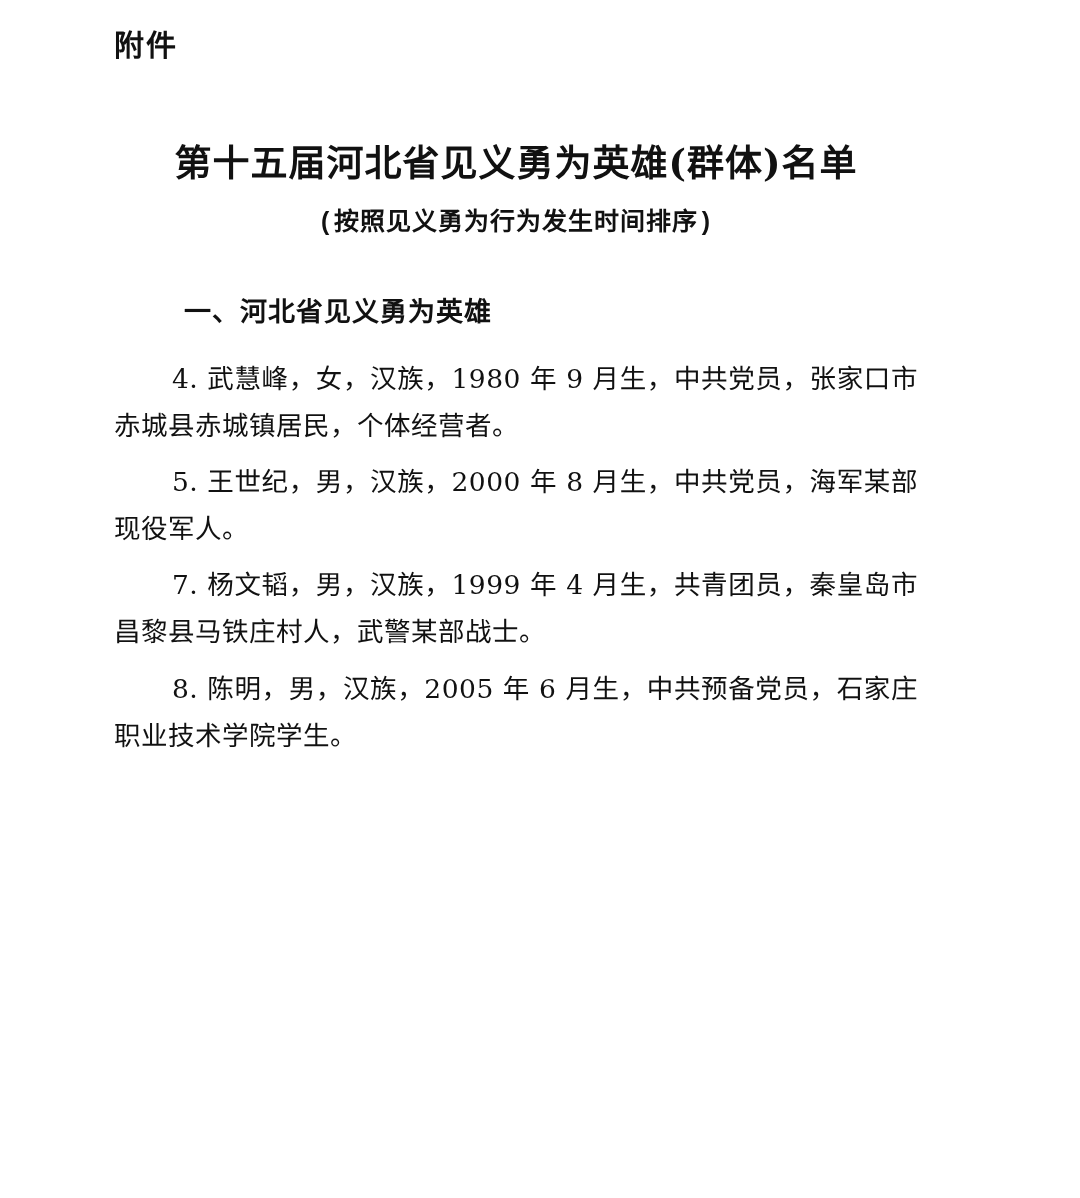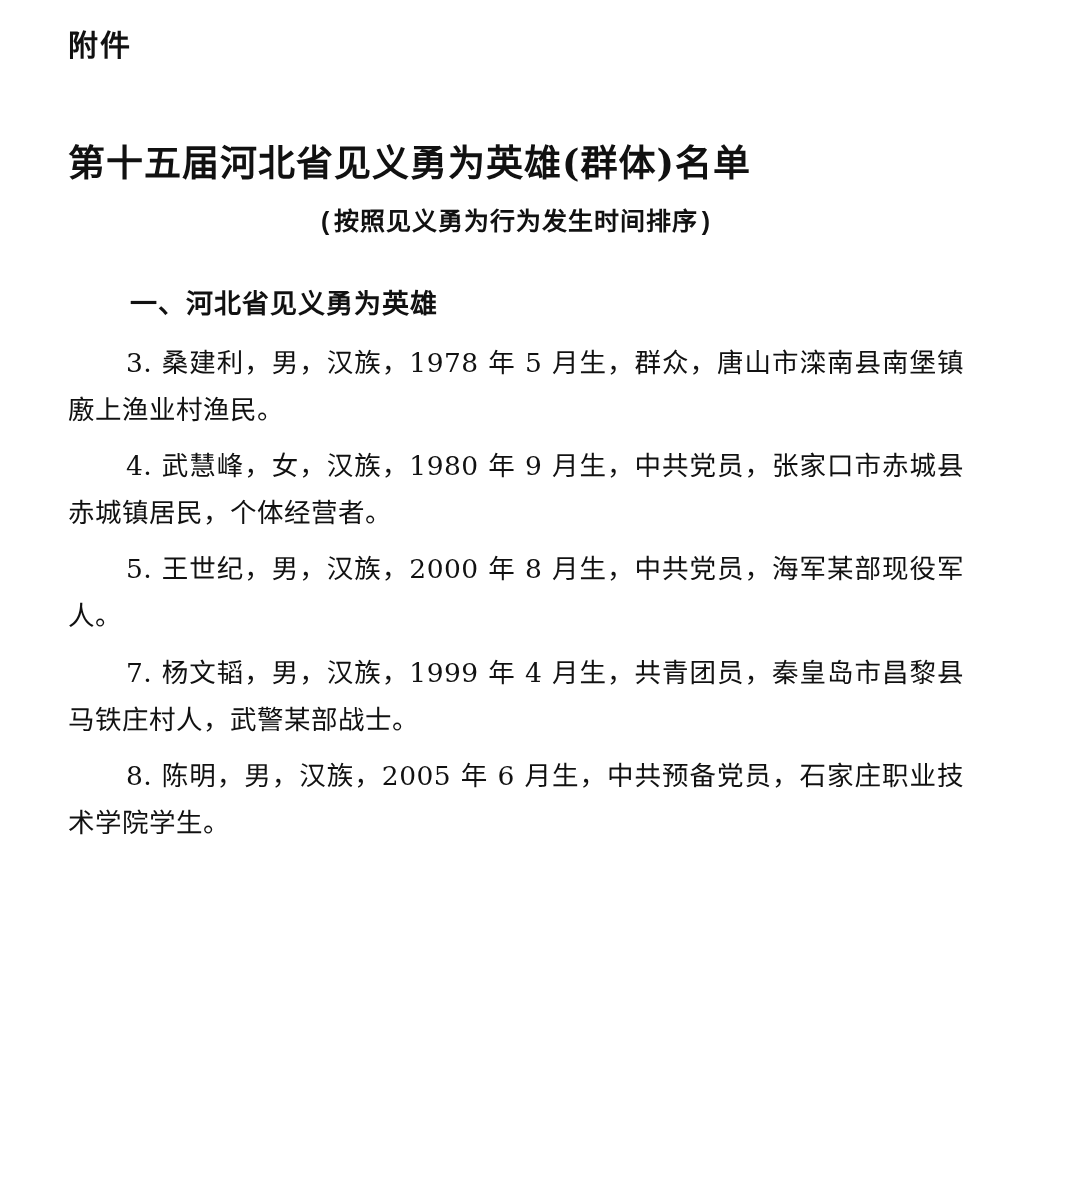--- a/index.html
+++ b/index.html
@@ -12,33 +12,33 @@
     height: 1198px;
     font-family: "DejaVu Serif", "Liberation Serif", serif;
     color: #111111;
     overflow: hidden;
   }
   .page {
     position: relative;
     width: 1032px;
     height: 1198px;
     box-sizing: border-box;
-    padding: 0 68px;
+    padding: 0 114px;
   }
   .attachment-label {
     font-family: "DejaVu Sans", "Liberation Sans", sans-serif;
     font-weight: bold;
     font-size: 30px;
     letter-spacing: 2px;
     margin: 0;
     padding-top: 28px;
     line-height: 1.2;
   }
   .doc-title {
-    text-align: left;
+    text-align: center;
     font-family: "DejaVu Serif", "Liberation Serif", serif;
     font-weight: bold;
     font-size: 37px;
     letter-spacing: 1px;
     margin: 0;
     padding-top: 76px;
     line-height: 1.25;
     white-space: nowrap;
   }
   .doc-subtitle {
@@ -49,21 +49,21 @@
     letter-spacing: 1px;
     margin: 0;
     padding-top: 22px;
     line-height: 1.25;
   }
   .section-heading {
     font-family: "DejaVu Sans", "Liberation Sans", sans-serif;
     font-weight: bold;
     font-size: 27px;
     letter-spacing: 1px;
-    margin: 4px;
+    margin: 12px;
     padding-top: 42px;
     padding-left: 58px;
     line-height: 1.3;
   }
   .entry-list {
     margin: 0;
     padding: 0;
     list-style: none;
   }
   .entry {
@@ -88,20 +88,19 @@
 
   <div class="attachment-label">附件</div>
 
   <h1 class="doc-title">第十五届河北省见义勇为英雄(群体)名单</h1>
 
   <div class="doc-subtitle">(按照见义勇为行为发生时间排序)</div>
 
   <h2 class="section-heading">一、河北省见义勇为英雄</h2>
 
   <ul class="entry-list">
-    <li class="entry">3. 桑建利，男，汉族，1978 年 5 月生，群众，唐山市滦南县南堡镇廒上渔业村渔民。</li>
     <li class="entry">4. 武慧峰，女，汉族，1980 年 9 月生，中共党员，张家口市赤城县赤城镇居民，个体经营者。</li>
     <li class="entry">5. 王世纪，男，汉族，2000 年 8 月生，中共党员，海军某部现役军人。</li>
     <li class="entry">7. 杨文韬，男，汉族，1999 年 4 月生，共青团员，秦皇岛市昌黎县马铁庄村人，武警某部战士。</li>
     <li class="entry">8. 陈明，男，汉族，2005 年 6 月生，中共预备党员，石家庄职业技术学院学生。</li>
   </ul>
 
 </div>
 
 </body></html>

